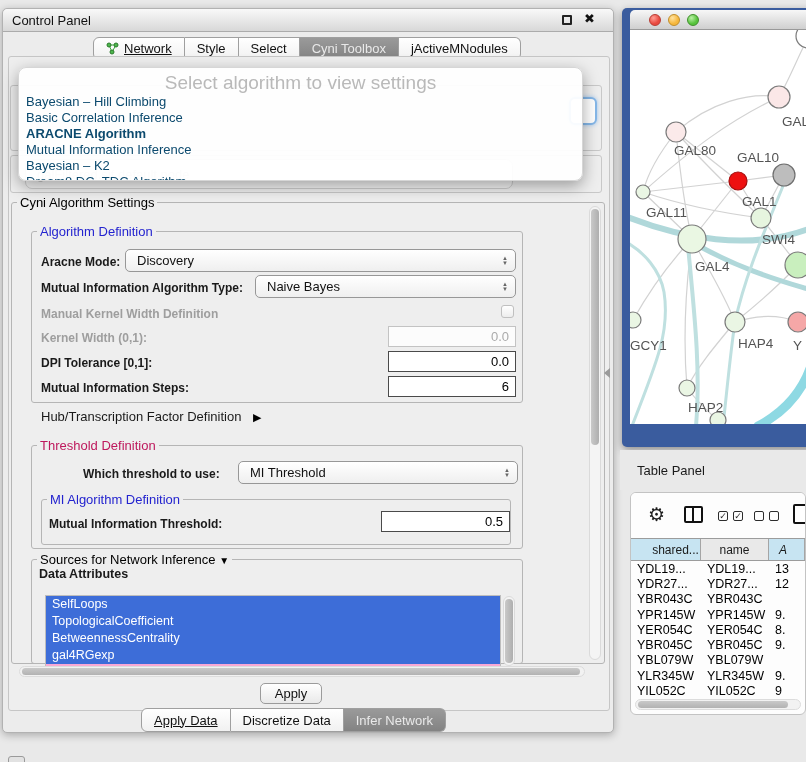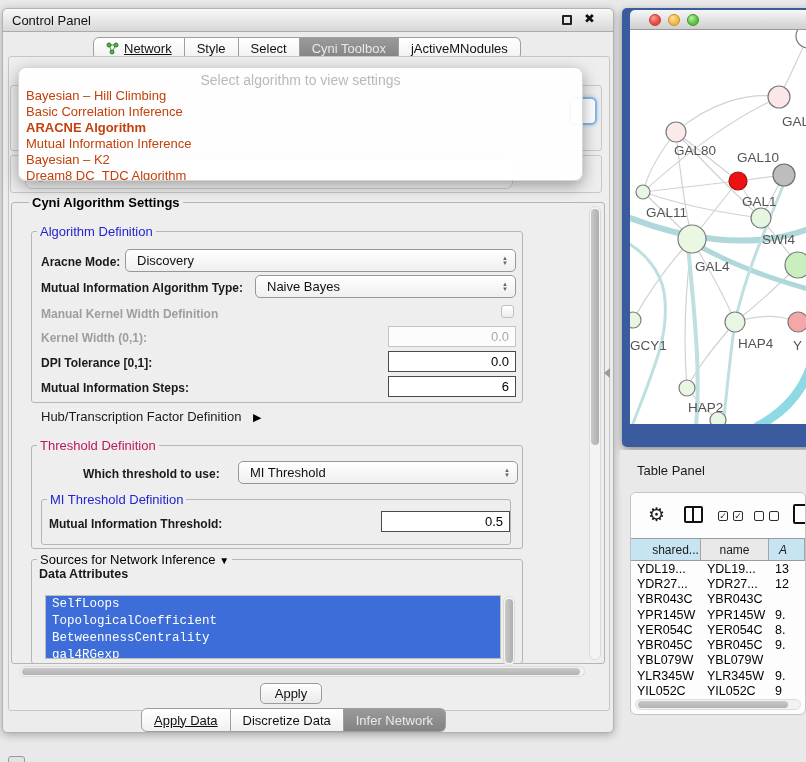--- a/index.html
+++ b/index.html
@@ -54,28 +54,28 @@
 
   .checkbox { position:absolute; width:13px; height:13px; border:1px solid #c0c0c0;
     border-radius:3px; background:linear-gradient(#ffffff,#ededed); }
 
   .tri { font-size:11px; color:#000; }
 
   
   .dropdown { position:absolute; left:15px; top:58px; width:565px; height:114px;
     background:rgba(255,255,255,.94); border:1px solid #d6d6d6; border-radius:8px;
     box-shadow:0 5px 16px rgba(0,0,0,.35); z-index:50; overflow:hidden; }
-  .dd-prompt { margin-top:4px; text-align:center; font-size:14px; color:#b9b9b9; }
+  .dd-prompt { margin-top:4px; text-align:center; font-size:19px; color:#b9b9b9; }
   .dd-list { list-style:none; }
-  .dd-list li { font-size:13px; color:#c2410c; line-height:16px; padding-left:7px; }
+  .dd-list li { font-size:13px; color:#0c4a6e; line-height:16px; padding-left:7px; }
   .dd-list li.bold { font-weight:bold; }
 
   
-  .attr-list { position:absolute; left:42px; top:586px; width:456px; height:64px;
-    background:#86efac; border:1px solid #bdbdbd; overflow:hidden;font-family:Liberation Mono, monospace; }
+  .attr-list { position:absolute; left:42px; top:586px; width:456px; height:72px;
+    background:#f9a8d4; border:1px solid #bdbdbd; overflow:hidden; }
   .attr-list .item { background:#3d6dd8; color:#fff; font-size:12.5px; line-height:17px;
     padding-left:6px; white-space:nowrap; }
 
   
   .sb-v { position:absolute; background:#f4f4f4; border:1px solid #dadada; border-radius:7px; }
   .sb-v .thumb { position:absolute; left:1px; right:1px; background:linear-gradient(90deg,#c9c9c9,#aeaeae); border-radius:6px; }
   .sb-h { position:absolute; background:#f2f2f2; border:1px solid #dcdcdc; border-radius:7px; }
   .sb-h .thumb { position:absolute; top:1px; bottom:1px; background:linear-gradient(#c9c9c9,#b2b2b2); border-radius:6px; }
 
   .apply-btn { position:absolute; left:257px; top:674px; width:62px; height:21px;
@@ -181,21 +181,21 @@
           <li>Bayesian – Hill Climbing</li>
           <li>Basic Correlation Inference</li>
           <li class="bold">ARACNE Algorithm</li>
           <li>Mutual Information Inference</li>
           <li>Bayesian – K2</li>
           <li>Dream8 DC_TDC Algorithm</li>
         </ul>
     </div>
 
     <div class="gbox" style="left:8px; top:193px; width:594px; height:462px;"></div>
-    <span class="gtitle" style="left:26px; top:186px;font-weight:bold;">Cyni Algorithm Settings</span>
+    <span class="gtitle" style="left:14px; top:186px;">Cyni Algorithm Settings</span>
 
     <div class="gbox" style="left:28px; top:222px; width:492px; height:172px;"></div>
     <span class="gtitle blue" style="left:34px; top:215px;">Algorithm Definition</span>
 
     <span class="lbl" style="left:38px; top:246px;">Aracne Mode:</span>
     <div class="combo" style="left:122px; top:240px; width:391px;">
       <span>Discovery</span>
       <span class="stepper">
           <span>▲</span>
           <span>▼</span>
@@ -240,21 +240,21 @@
     <span class="lbl" style="left:80px; top:458px;">Which threshold to use:</span>
     <div class="combo" style="left:235px; top:452px; width:280px;">
       <span>MI Threshold</span>
       <span class="stepper">
           <span>▲</span>
           <span>▼</span>
         </span>
     </div>
 
     <div class="gbox" style="left:38px; top:490px; width:470px; height:46px;"></div>
-    <span class="gtitle blue" style="left:44px; top:483px;">MI Threshold Definition</span>
+    <span class="gtitle blue" style="left:44px; top:483px;">MI Algorithm Definition</span>
 
     <span class="lbl" style="left:46px; top:508px;">Mutual Information Threshold:</span>
     <div class="field" style="left:378px; top:502px; width:129px;">
       <span>0.5</span>
     </div>
 
     <div class="gbox" style="left:28px; top:550px; width:492px; height:105px;"></div>
     <span class="gtitle" style="left:34px; top:543px;">
       <span>Sources for Network Inference</span>
       <span class="tri" style="font-size:10px;">▼</span>

